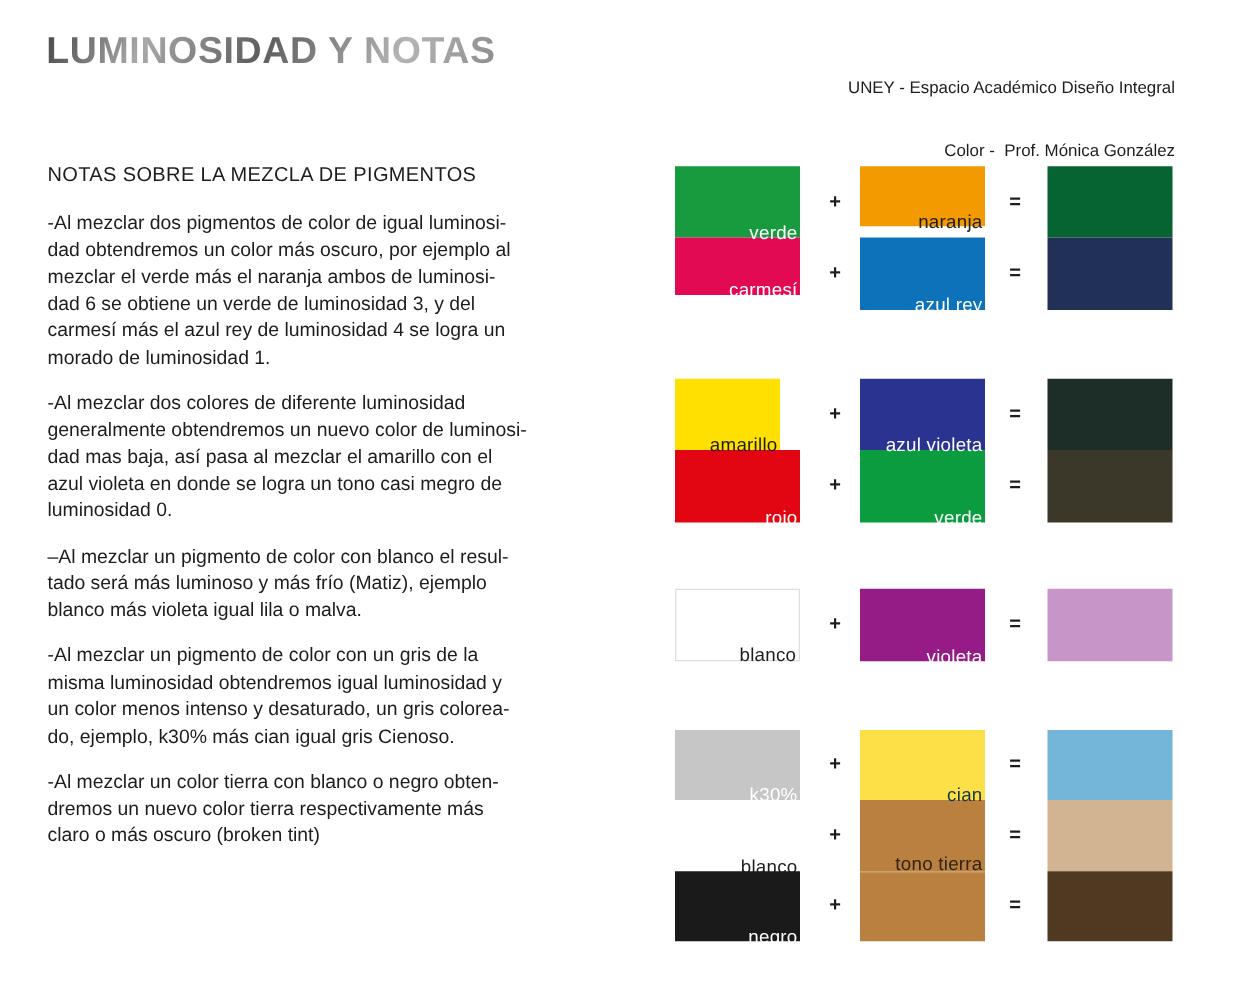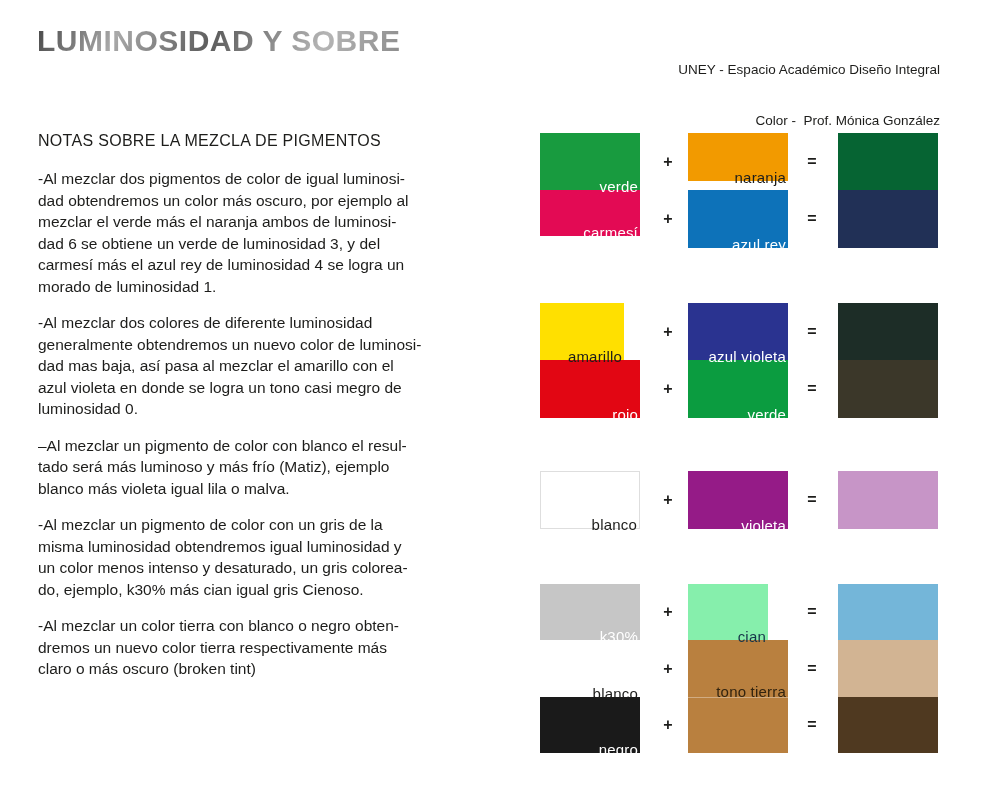--- a/index.html
+++ b/index.html
@@ -40,21 +40,21 @@
     position:absolute;width:20px;height:18px;text-align:center;
     font-size:16px;font-weight:bold;color:#1d1d1b;line-height:18px;
   }
   .seam{position:absolute;left:0;width:100%;height:1px;background:rgba(255,255,255,.35);}
 </style>
 </head>
 <body>
 
 <div id="canvas">
 
-  <div class="title">LUMINOSIDAD Y SOBRE</div>
+  <div class="title">LUMINOSIDAD Y NOTAS</div>
 
   <div class="hdr-right">
     <div>UNEY - Espacio Académico Diseño Integral</div>
     <div>Color -  Prof. Mónica González</div>
   </div>
 
   <div class="notes">
     <h2>NOTAS SOBRE LA MEZCLA DE PIGMENTOS</h2>
     <p class="para">-Al mezclar dos pigmentos de color de igual luminosi-
 dad obtendremos un color más oscuro, por ejemplo al
@@ -121,21 +121,21 @@
       </div>
       <div class="swatch" style="left: 688px; top: 471px; width: 100px; height: 58px; background: rgb(149, 27, 135);">
         <div class="swatch-label" style="color: rgb(255, 255, 255); margin-top: 12px;">violeta</div>
       </div>
       <div class="swatch" style="left: 838px; top: 471px; width: 100px; height: 58px; background: rgb(199, 149, 199);"></div>
       <div class="op" style="left: 658px; top: 491px;">+</div>
       <div class="op" style="left: 802px; top: 491px;">=</div>
       <div class="swatch" style="left: 540px; top: 584px; width: 100px; height: 56px; background: rgb(198, 198, 198);">
         <div class="swatch-label" style="color: rgb(255, 255, 255);">k30%</div>
       </div>
-      <div class="swatch" style="left: 688px; top: 584px; width: 80px; height: 56px; background: #86efac;">
+      <div class="swatch" style="left: 688px; top: 584px; width: 100px; height: 56px; background: #fde047;">
         <div class="swatch-label" style="color: rgb(22, 52, 73);">cian</div>
       </div>
       <div class="swatch" style="left: 838px; top: 584px; width: 100px; height: 56px; background: rgb(116, 182, 217);"></div>
       <div class="op" style="left: 658px; top: 603px;">+</div>
       <div class="op" style="left: 802px; top: 603px;">=</div>
       <div class="swatch" style="left: 540px; top: 640px; width: 100px; height: 57px; background: rgb(255, 255, 255);">
         <div class="swatch-label" style="color: rgb(29, 29, 27);">blanco</div>
       </div>
       <div class="swatch" style="left: 688px; top: 640px; width: 100px; height: 113px; background: rgb(185, 128, 63); padding-left: 20px;">
         <div class="seam" style="top: 57px;"></div>

